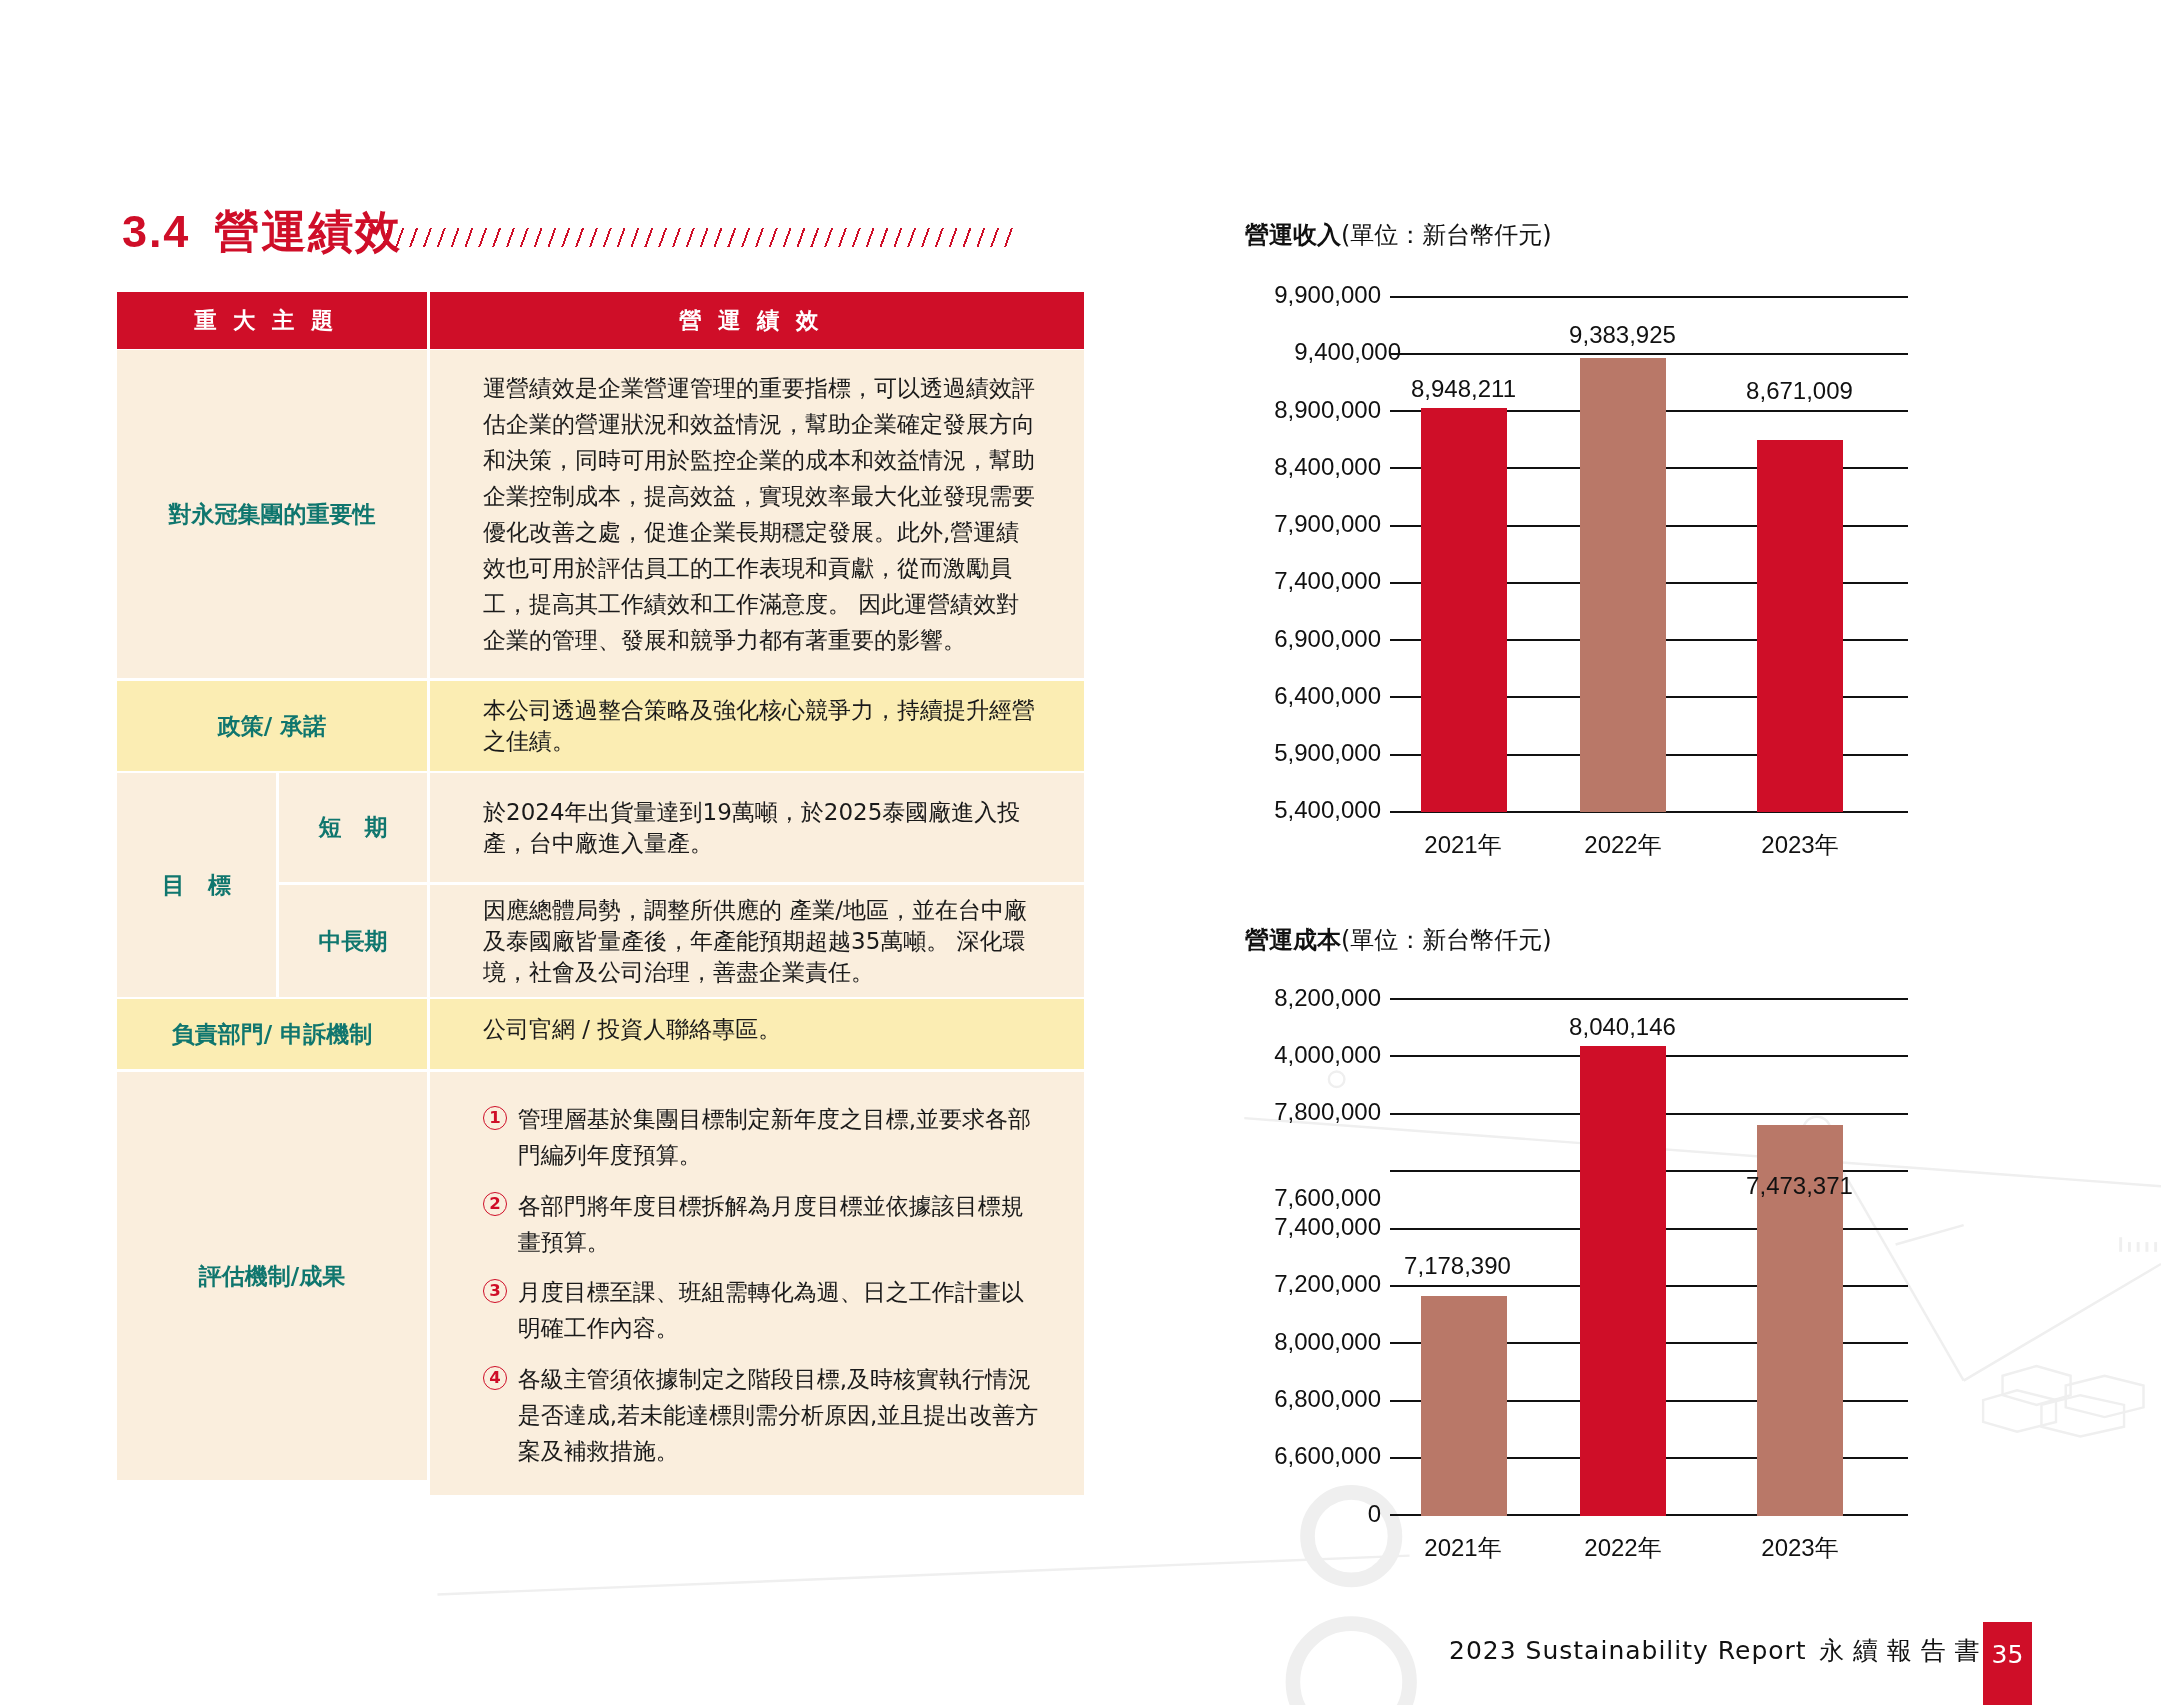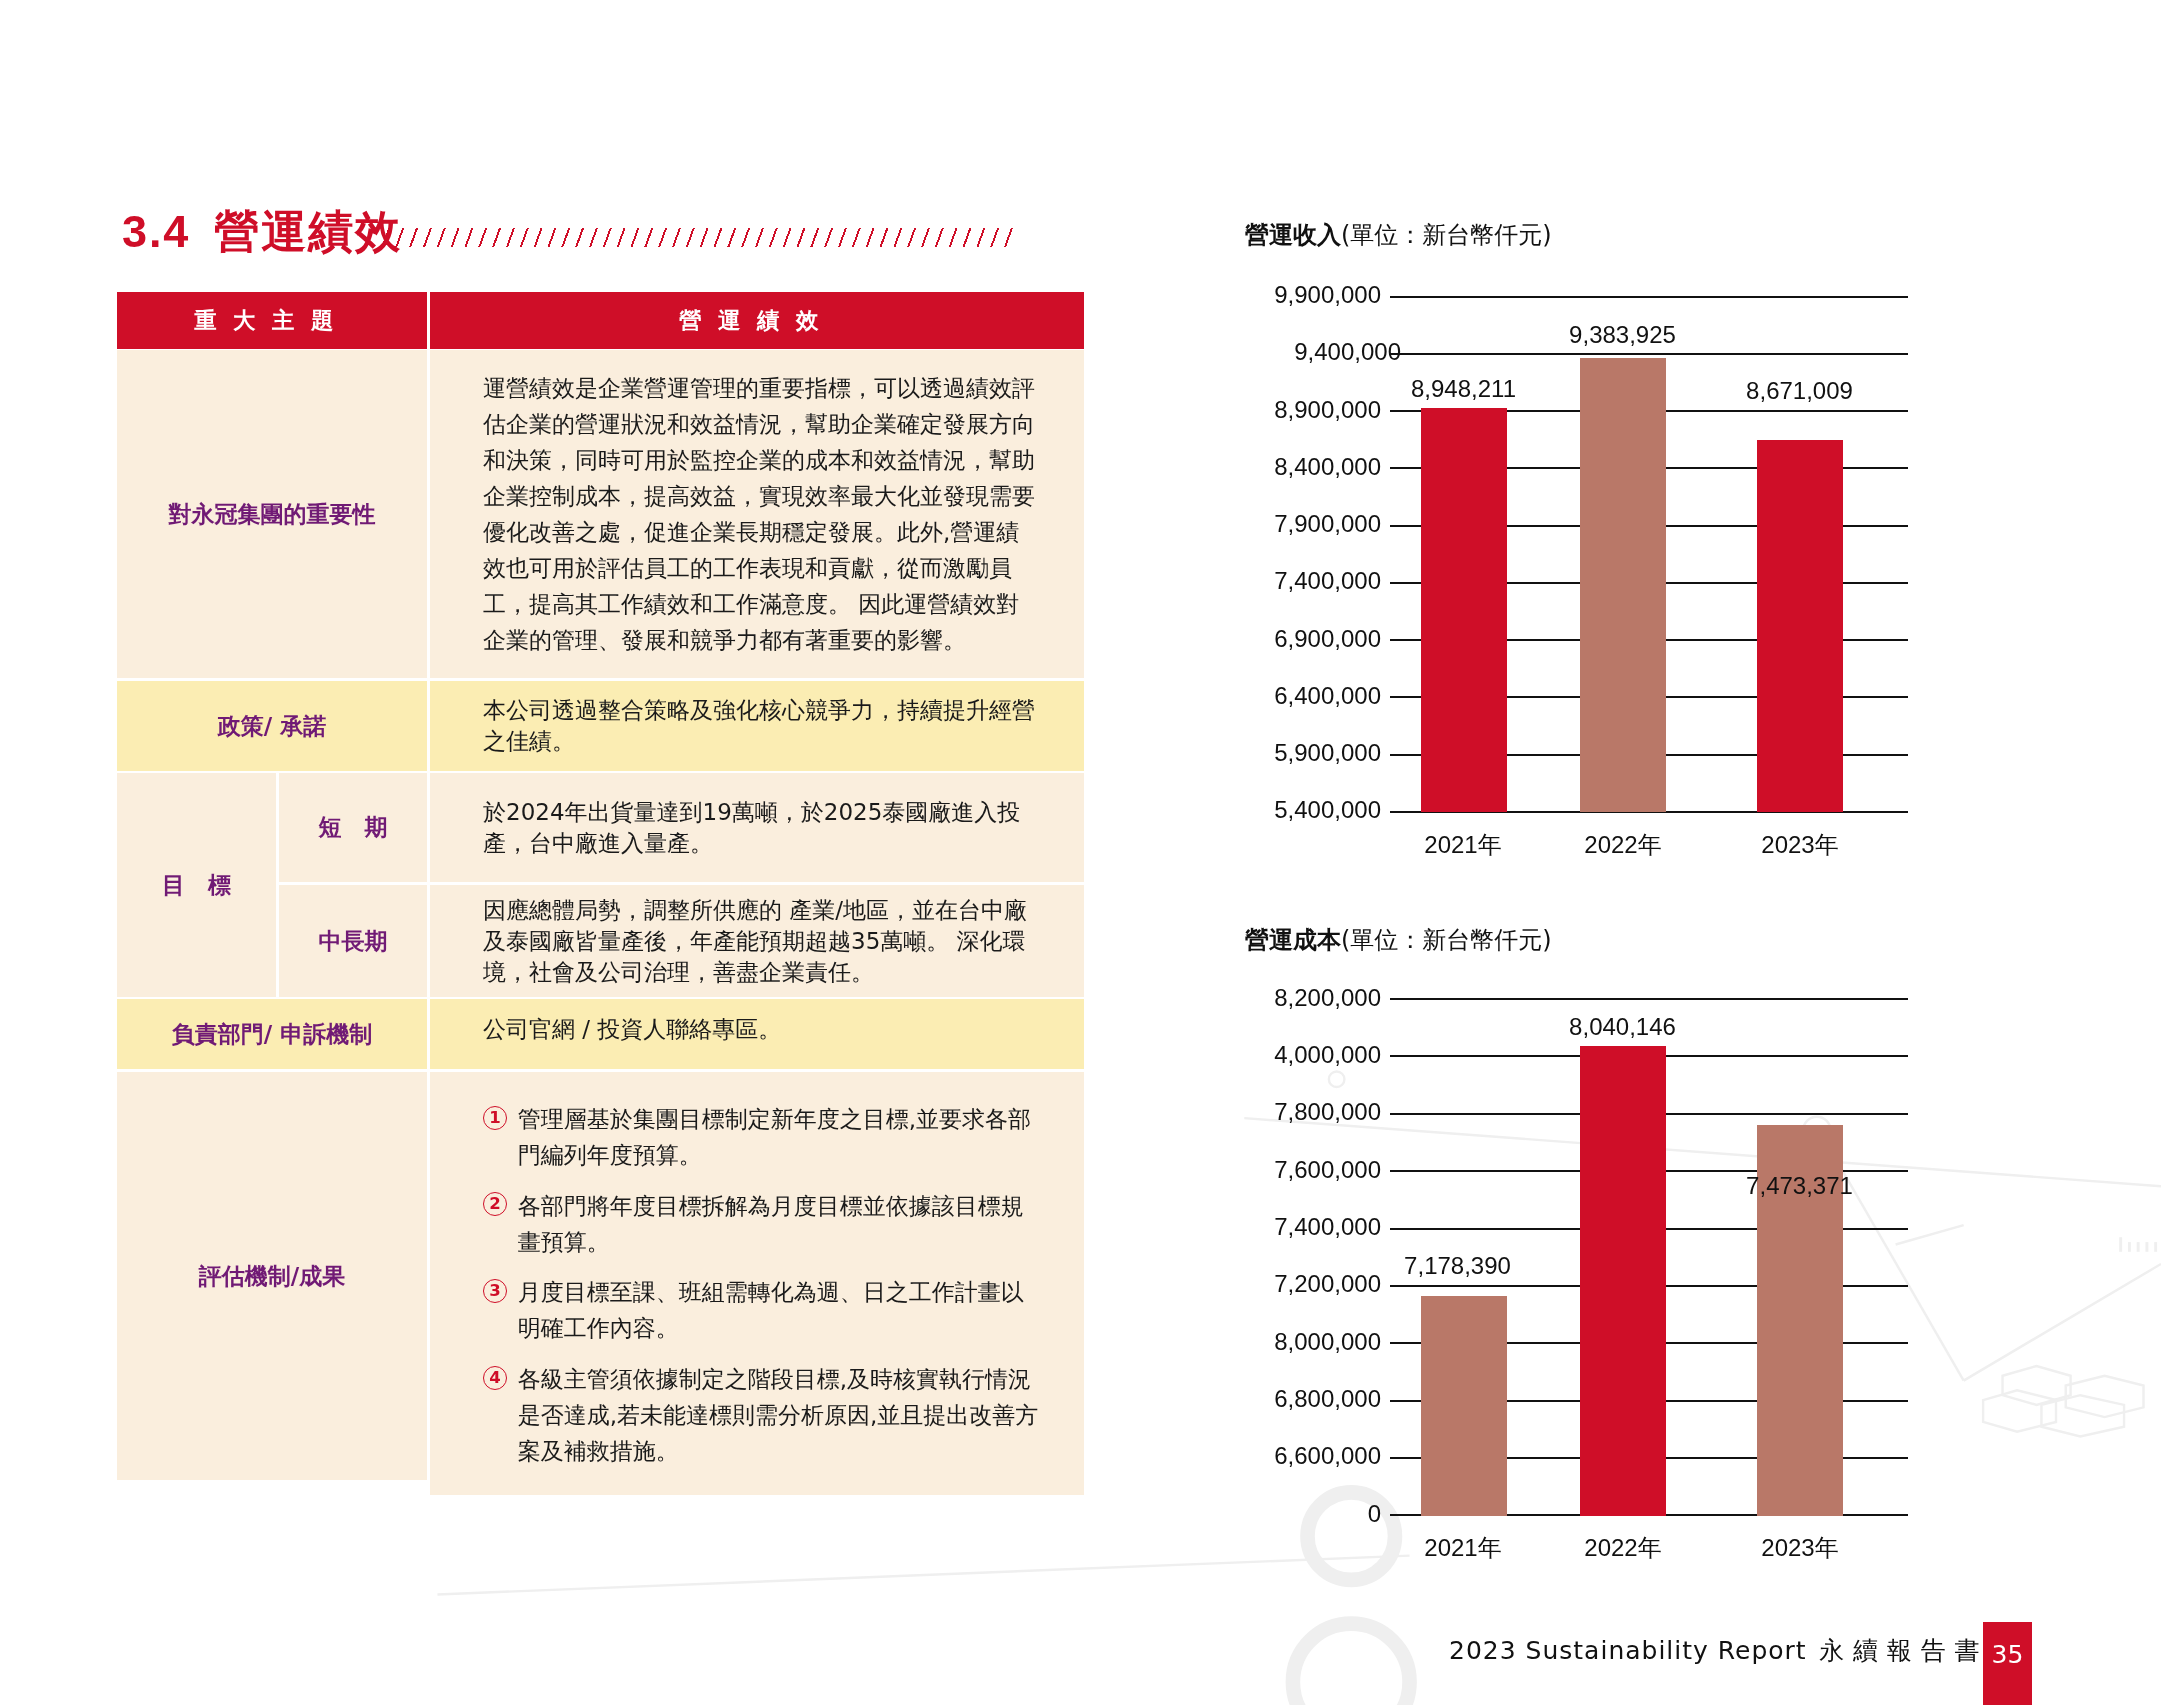--- a/index.html
+++ b/index.html
@@ -22,21 +22,21 @@
     position:absolute; left:379px; top:228px; width:637px; height:19.4px;
     background: repeating-linear-gradient(110deg, transparent 0 8.8px, #cf0e28 8.8px 10.7px, transparent 10.7px 13px);
   }
 
   
   .tbl { position:absolute; left:117px; top:292px; width:966px; }
   .cell { position:absolute; box-sizing:border-box; display:flex; align-items:center; }
   .hdr { background:#cf0e28; color:#fff; font-weight:bold; font-size:22.4px; justify-content:center; letter-spacing:16.5px; }
   .cream { background:#faeedd; }
   .yellow { background:#fbedb3; }
-  .label { justify-content:center; font-weight:bold; font-size:23px; color:#701a75; text-align:center; }
+  .label { justify-content:center; font-weight:bold; font-size:23px; color:#0f766e; text-align:center; }
   .body-text { font-size:23px; line-height:36px; color:#1a1a1a; padding-left:53px; padding-right:44px; }
   .body-text.tight { line-height:31px; }
   .eval-list { font-size:23px; line-height:36px; padding-left:53px; padding-right:44px; display:block; padding-top:29px; }
   .eval-item { display:flex; align-items:flex-start; margin-bottom:14.6px; }
   .num-circle {
     flex:0 0 auto; width:24px; height:24px; border:1.5px solid #cf0e28; border-radius:50%;
     color:#cf0e28; font-size:16.5px; font-weight:bold; display:flex; align-items:center; justify-content:center;
     margin-top:4.9px; margin-right:10.7px; box-sizing:border-box;
   }
   .eval-text { flex:1; }
@@ -200,21 +200,21 @@
 </div>
 
 <div>
   <div class="chart-title" style="left:1245px;top:924px;">
     <b>營運成本</b><span>(單位：新台幣仟元)</span>
   </div>
 
   <div class="ytick" style="left:1240px;top:984px;">8,200,000</div>
   <div class="ytick" style="left:1240px;top:1041px;">4,000,000</div>
   <div class="ytick" style="left:1240px;top:1098px;">7,800,000</div>
-  <div class="ytick" style="left:1240px;top:1156px;">7,600,000</div>
+  <div class="ytick" style="left:1240px;top:1184px;">7,600,000</div>
   <div class="ytick" style="left:1240px;top:1213px;">7,400,000</div>
   <div class="ytick" style="left:1240px;top:1270px;">7,200,000</div>
   <div class="ytick" style="left:1240px;top:1328px;">8,000,000</div>
   <div class="ytick" style="left:1240px;top:1385px;">6,800,000</div>
   <div class="ytick" style="left:1240px;top:1442px;">6,600,000</div>
   <div class="ytick" style="left:1240px;top:1500px;">0</div>
 
   <div class="gridline" style="left:1390px;top:998px;width:518px;"></div>
   <div class="gridline" style="left:1390px;top:1055px;width:518px;"></div>
   <div class="gridline" style="left:1390px;top:1113px;width:518px;"></div>

